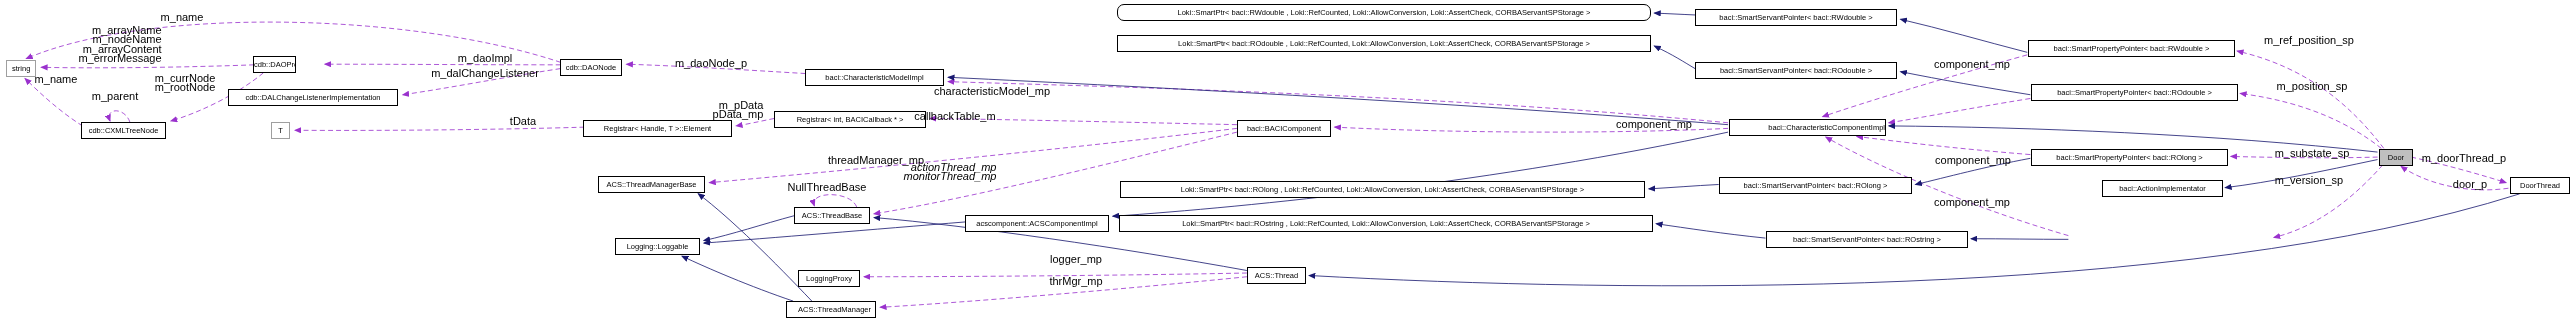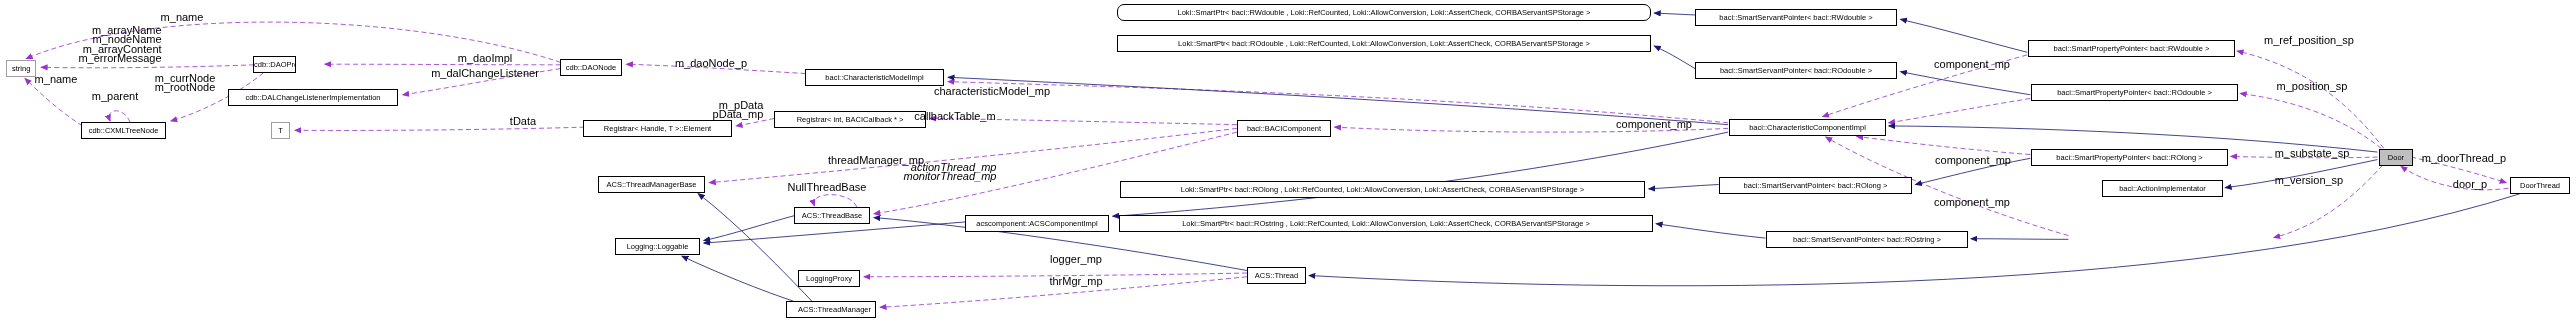--- a/index.html
+++ b/index.html
@@ -95,21 +95,21 @@
     <div class="node" style="left: 1247px; top: 267px; width: 59px;">ACS::Thread</div>
     <div class="node" style="left: 1117px; top: 3.7px; width: 534px; border-radius: 7px;">Loki::SmartPtr&lt; baci::RWdouble , Loki::RefCounted, Loki::AllowConversion, Loki::AssertCheck, CORBAServantSPStorage &gt;</div>
     <div class="node" style="left: 1117px; top: 35px; width: 534px;">Loki::SmartPtr&lt; baci::ROdouble , Loki::RefCounted, Loki::AllowConversion, Loki::AssertCheck, CORBAServantSPStorage &gt;</div>
     <div class="node" style="left: 1237px; top: 120px; width: 94px;">baci::BACIComponent</div>
     <div class="node" style="left: 1120px; top: 181px; width: 525px;">Loki::SmartPtr&lt; baci::ROlong , Loki::RefCounted, Loki::AllowConversion, Loki::AssertCheck, CORBAServantSPStorage &gt;</div>
     <div class="node" style="left: 1119px; top: 215px; width: 534px;">Loki::SmartPtr&lt; baci::ROstring , Loki::RefCounted, Loki::AllowConversion, Loki::AssertCheck, CORBAServantSPStorage &gt;</div>
     <div class="node" style="left: 1695px; top: 8.7px; width: 202px;">baci::SmartServantPointer&lt; baci::RWdouble &gt;</div>
     <div class="node" style="left: 1695px; top: 62px; width: 202px;">baci::SmartServantPointer&lt; baci::ROdouble &gt;</div>
     <div class="node" style="left: 1719px; top: 177px; width: 193px;">baci::SmartServantPointer&lt; baci::ROlong &gt;</div>
     <div class="node" style="left: 1766px; top: 231px; width: 202px;">baci::SmartServantPointer&lt; baci::ROstring &gt;</div>
-    <div class="node" style="left: 1729px; top: 119px; width: 157px;">baci::CharacteristicComponentImpl</div>
+    <div class="node" style="left: 1729px; top: 119px; width: 157px; text-align: right;">baci::CharacteristicComponentImpl</div>
     <div class="node" style="left: 2028px; top: 40px; width: 207px;">baci::SmartPropertyPointer&lt; baci::RWdouble &gt;</div>
     <div class="node" style="left: 2031px; top: 84px; width: 207px;">baci::SmartPropertyPointer&lt; baci::ROdouble &gt;</div>
     <div class="node" style="left: 2031px; top: 149px; width: 197px;">baci::SmartPropertyPointer&lt; baci::ROlong &gt;</div>
     <div class="node" style="left: 2102px; top: 180px; width: 121px;">baci::ActionImplementator</div>
     <div class="node main" style="left: 2379px; top: 149px; width: 34px;">Door</div>
     <div class="node" style="left: 2510px; top: 177px; width: 60px;">DoorThread</div>
     <div class="edge-label" style="left: 182px; top: 12.5px;">
       <div>m_name</div>
     </div>
     <div class="edge-label" style="left: 120px; top: 26px;">

